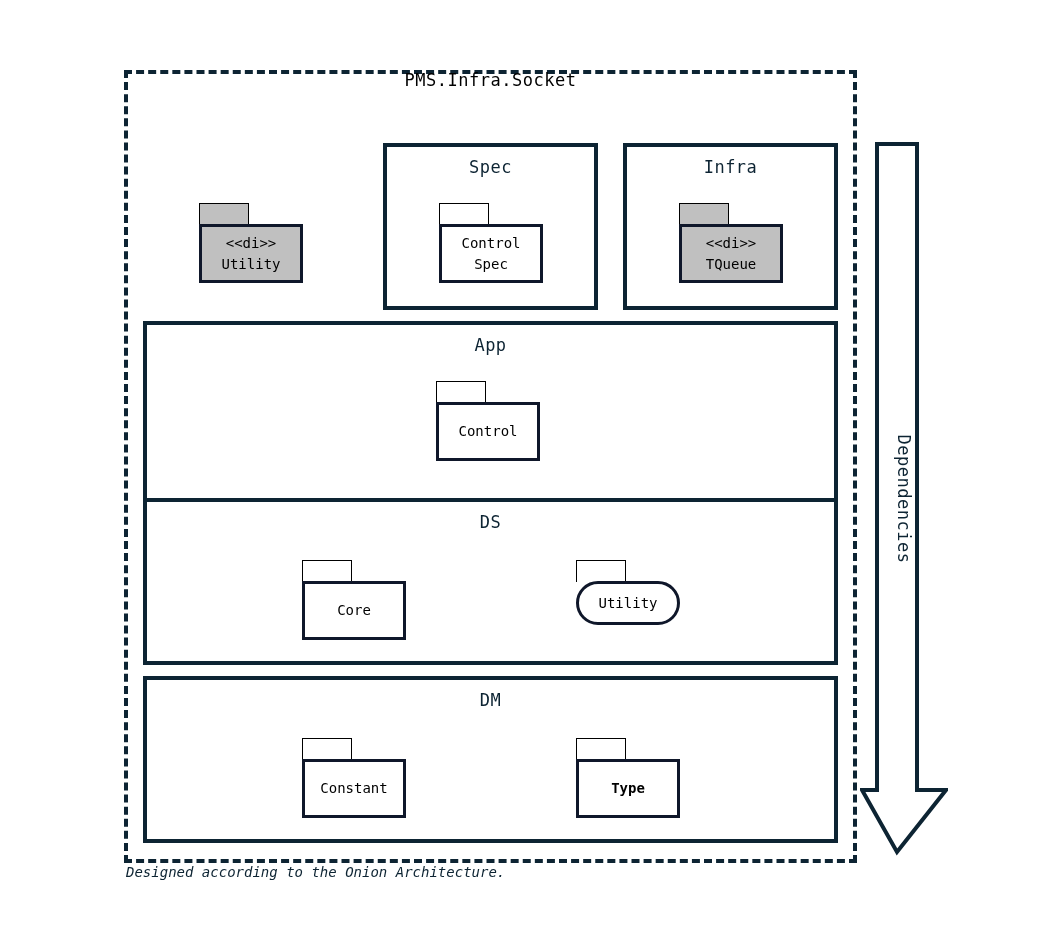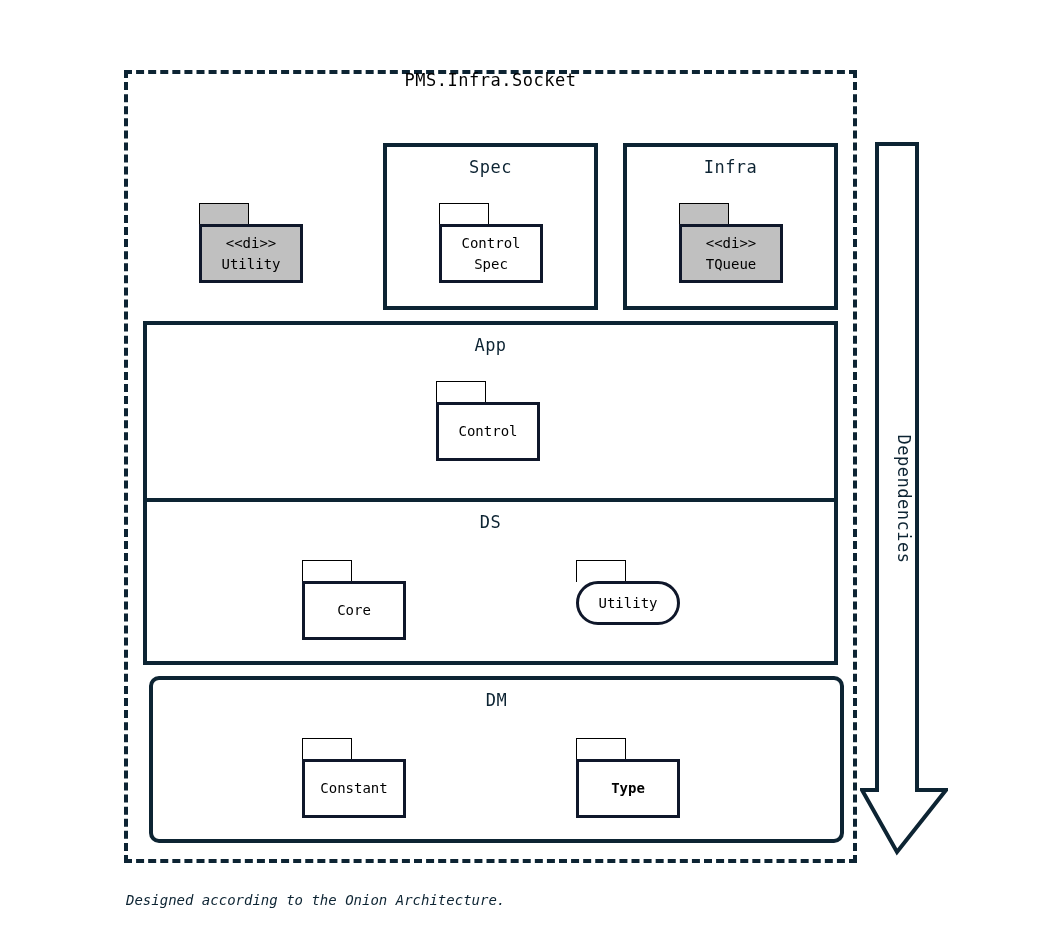--- a/index.html
+++ b/index.html
@@ -63,21 +63,21 @@
   }
 
   
   .box-ui    { left: 143px; top: 143px; width: 215px; height: 167px; }
   .box-spec  { left: 383px; top: 143px; width: 215px; height: 167px; }
   .box-infra { left: 623px; top: 143px; width: 215px; height: 167px; }
 
   
   .box-app { left: 143px; top: 321px; width: 695px; height: 184px; }
   .box-ds  { left: 143px; top: 498px; width: 695px; height: 167px; }
-  .box-dm  { left: 149px; top: 676px; width: 695px; height: 167px; border-radius: 10px; }
+  .box-dm  { left: 143px; top: 676px; width: 695px; height: 167px; }
 
   
   .folder {
     position: absolute;
   }
   .folder .tab {
     position: absolute;
     left: 0;
     top: 0;
     width: 50px;
@@ -166,21 +166,21 @@
     font-size: 17px;
     color: #0d2433;
     white-space: nowrap;
     letter-spacing: 0.5px;
   }
 
   
   .footer-note {
     position: absolute;
     left: 126px;
-    top: 892px;
+    top: 864px;
     font-size: 14px;
     font-style: italic;
     color: #0d2433;
     white-space: nowrap;
   }
 </style>
 </head>
 <body>
 
 <div id="canvas">

